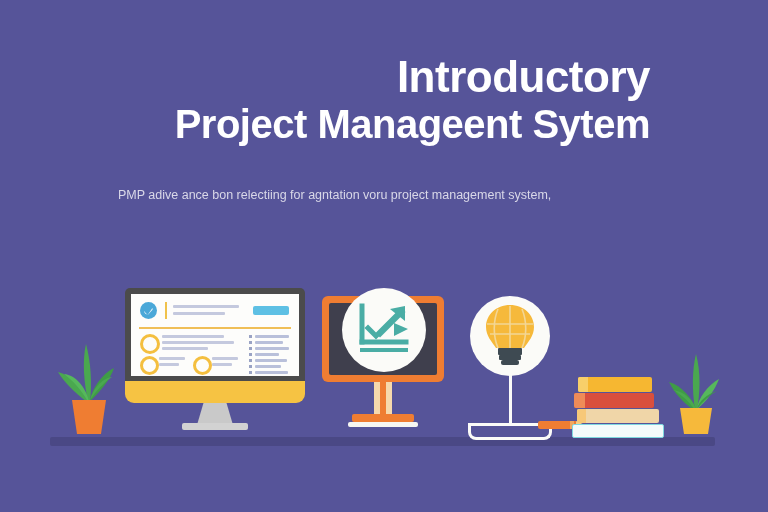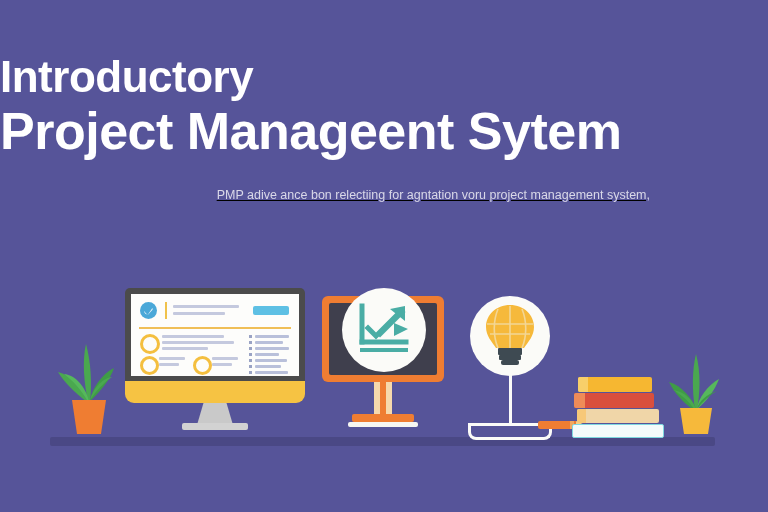--- a/index.html
+++ b/index.html
@@ -16,40 +16,39 @@
     height: 512px;
     overflow: hidden;
     background: #565499;
   }
   
   .title-wrap {
     position: absolute;
     top: 52px;
     left: 0;
     width: 650px;
-    text-align: left;
+    text-align: right;
     line-height: 1.14;
   }
   .title-line {
     color: #ffffff;
     font-weight: bold;
     letter-spacing: -0.5px;
     white-space: nowrap;
   }
   .title-line.l1 { font-size: 44px; }
-  .title-line.l2 { font-size: 52px; }
+  .title-line.l2 { font-size: 40px; }
 
   .subtitle-wrap {
     position: absolute;
     top: 186px;
     left: 118px;
     width: 532px;
-    text-align: right;
+    text-align: left;
     line-height: 1.5;
-    text-decoration: underline;
   }
   .subtitle-line {
     color: #d9d8e8;
     font-size: 12.5px;
     display: block;
     filter: blur(0.25px);
   }
 
   
   .desk {

